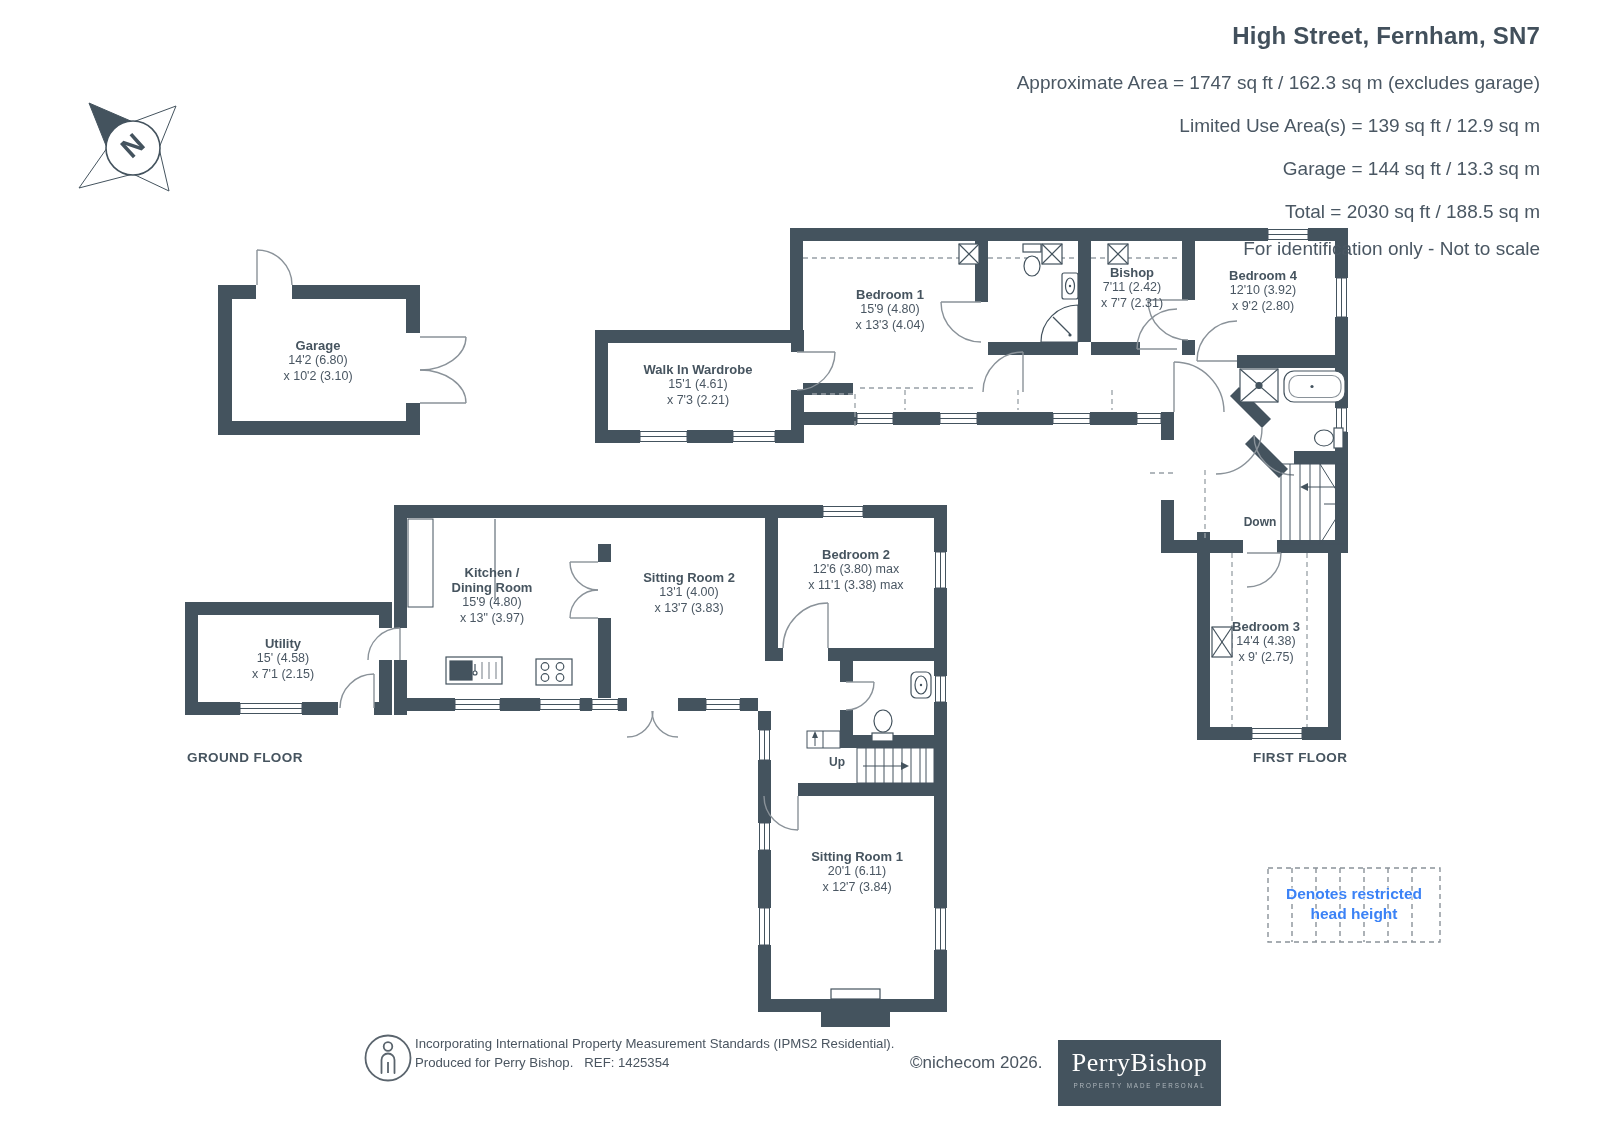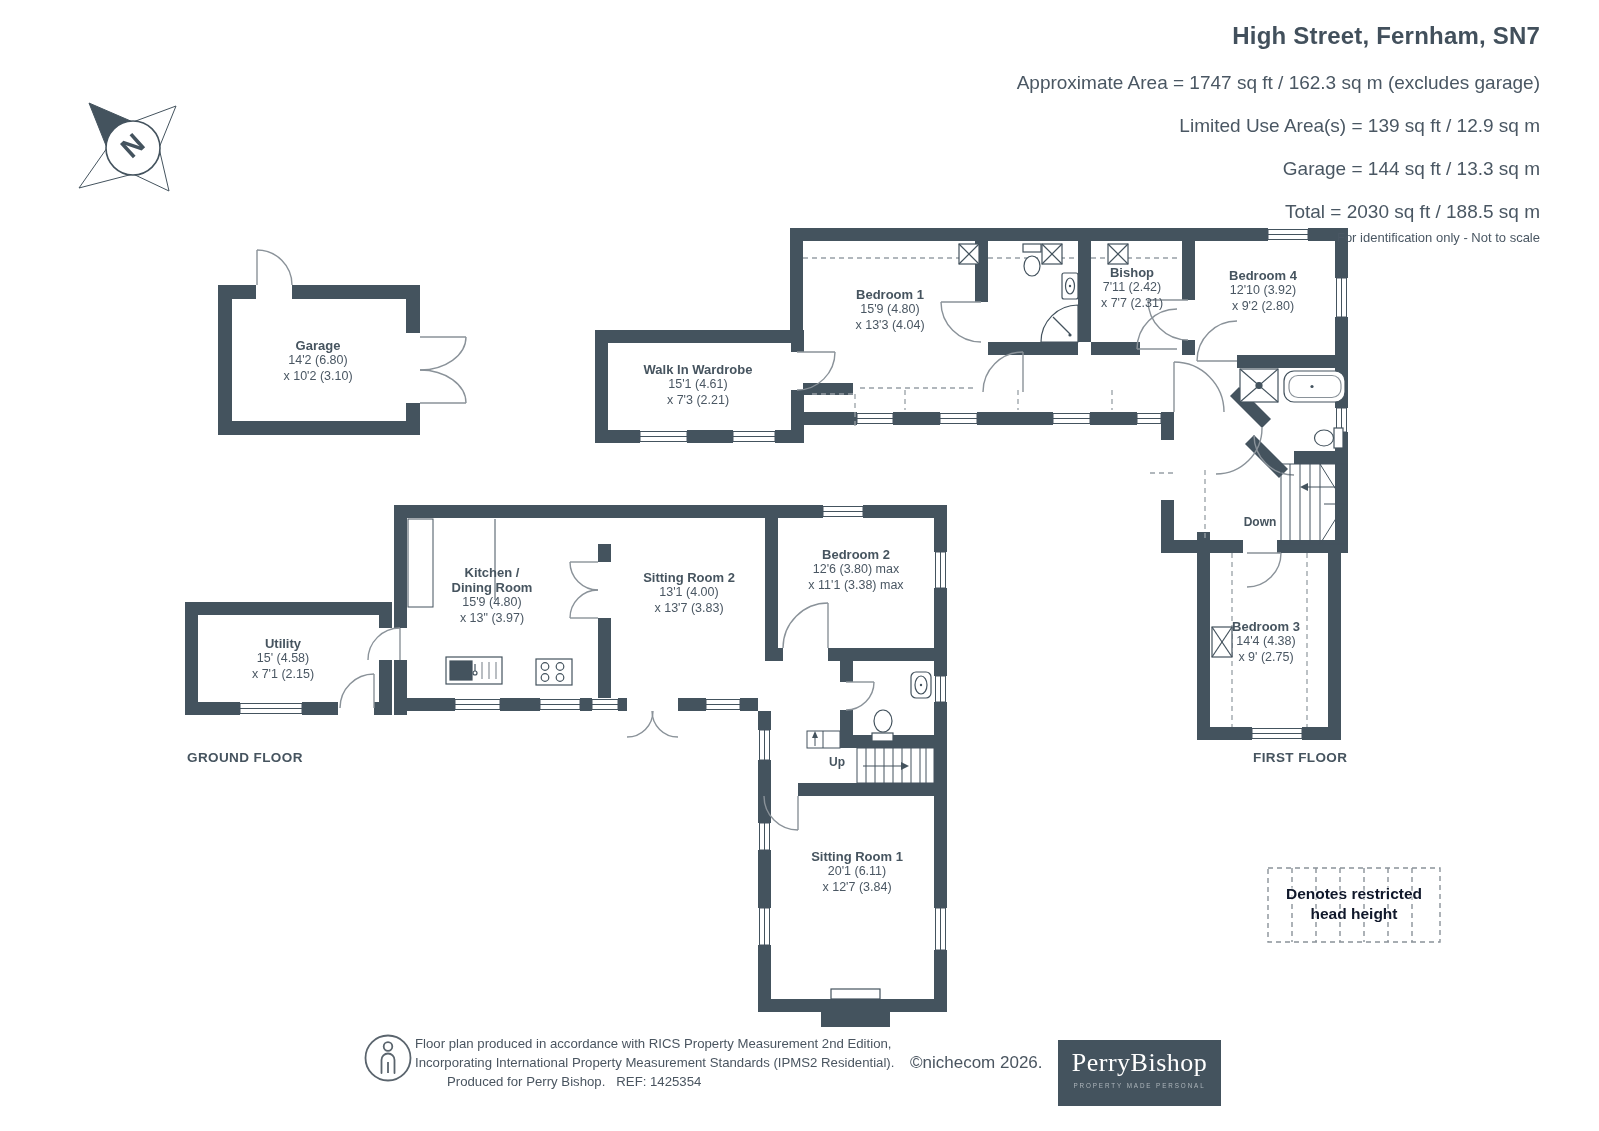--- a/index.html
+++ b/index.html
@@ -3,37 +3,37 @@
 <meta charset="utf-8">
 <style>
   html,body{margin:0;padding:0;background:#fff;}
   #page{position:relative;width:1599px;height:1131px;background:#fff;overflow:hidden;
         font-family:"Liberation Sans",sans-serif;color:#46545F;}
   svg{position:absolute;left:0;top:0;}
   
   #header{position:absolute;top:22px;right:59px;text-align:right;}
   #page-title{font-size:24px;font-weight:bold;color:#42505C;letter-spacing:0.2px;}
   .area-line{font-size:19px;color:#4A5763;margin-top:23px;line-height:20px;}
-  #scale-note{font-size:13px;color:#4A5763;margin-top:8px;}
+  #scale-note{font-size:19px;color:#4A5763;margin-top:16px;}
   
   .rlabel{position:absolute;transform:translateX(-50%);text-align:center;white-space:nowrap;}
   .rname{font-weight:bold;font-size:13px;line-height:15px;color:#46545F;}
   .rdim{font-size:12.5px;line-height:15.5px;color:#4A5763;}
   .floor-label{position:absolute;font-weight:bold;font-size:13.5px;letter-spacing:0.4px;color:#46545F;}
   .stair-label{position:absolute;font-weight:bold;font-size:12px;color:#46545F;transform:translateX(-50%);}
   
   #legend-text{position:absolute;left:1354px;top:884px;transform:translateX(-50%);text-align:center;
-    font-weight:bold;font-size:15.5px;line-height:20px;color:#0f172a;
+    font-weight:bold;font-size:15.5px;line-height:20px;color:#3b82f6;
     text-shadow:0 0 3px #fff,0 0 3px #fff,0 0 3px #fff;white-space:nowrap;}
   
   #compass-n{position:absolute;left:112px;top:130px;width:42px;text-align:center;
     font-weight:bold;font-size:28px;color:#44535E;transform:rotate(-42deg);}
   
   #footer-text{position:absolute;left:415px;top:1034px;font-size:13.2px;line-height:19px;color:#4A5560;}
-  .pre{white-space:pre-wrap;margin-left:32px;}
+  .pre{white-space:pre-wrap;}
   #copyright{position:absolute;left:910px;top:1053px;font-size:17px;color:#4A5560;}
   #logo{position:absolute;left:1058px;top:1040px;width:163px;height:66px;background:#44535E;}
   #logo-name{font-family:"Liberation Serif",serif;font-size:26px;color:#fff;text-align:center;
     margin-top:8px;letter-spacing:0.5px;}
   #logo-tagline{font-size:6.3px;letter-spacing:1.9px;color:#AEB6BC;text-align:center;margin-top:4px;}
 </style>
 </head>
 <body>
 
 <div id="page">
@@ -452,21 +452,20 @@
 
 <div class="floor-label" style="left:187px;top:750px">GROUND FLOOR</div>
 <div class="floor-label" style="left:1253px;top:750px">FIRST FLOOR</div>
 
 <div id="legend-text">
   <div>Denotes restricted</div>
   <div>head height</div>
 </div>
 
 <div id="footer-text">
-  <div>Floor plan produced in accordance with RICS Property Measurement 2nd Edition,</div>
   <div>Incorporating International Property Measurement Standards (IPMS2 Residential).</div>
   <div class="pre">Produced for Perry Bishop.   REF: 1425354</div>
 </div>
 <div id="copyright">©nichecom 2026.</div>
 
 <div id="logo">
   <div id="logo-name">PerryBishop</div>
   <div id="logo-tagline">PROPERTY MADE PERSONAL</div>
 </div>
 

